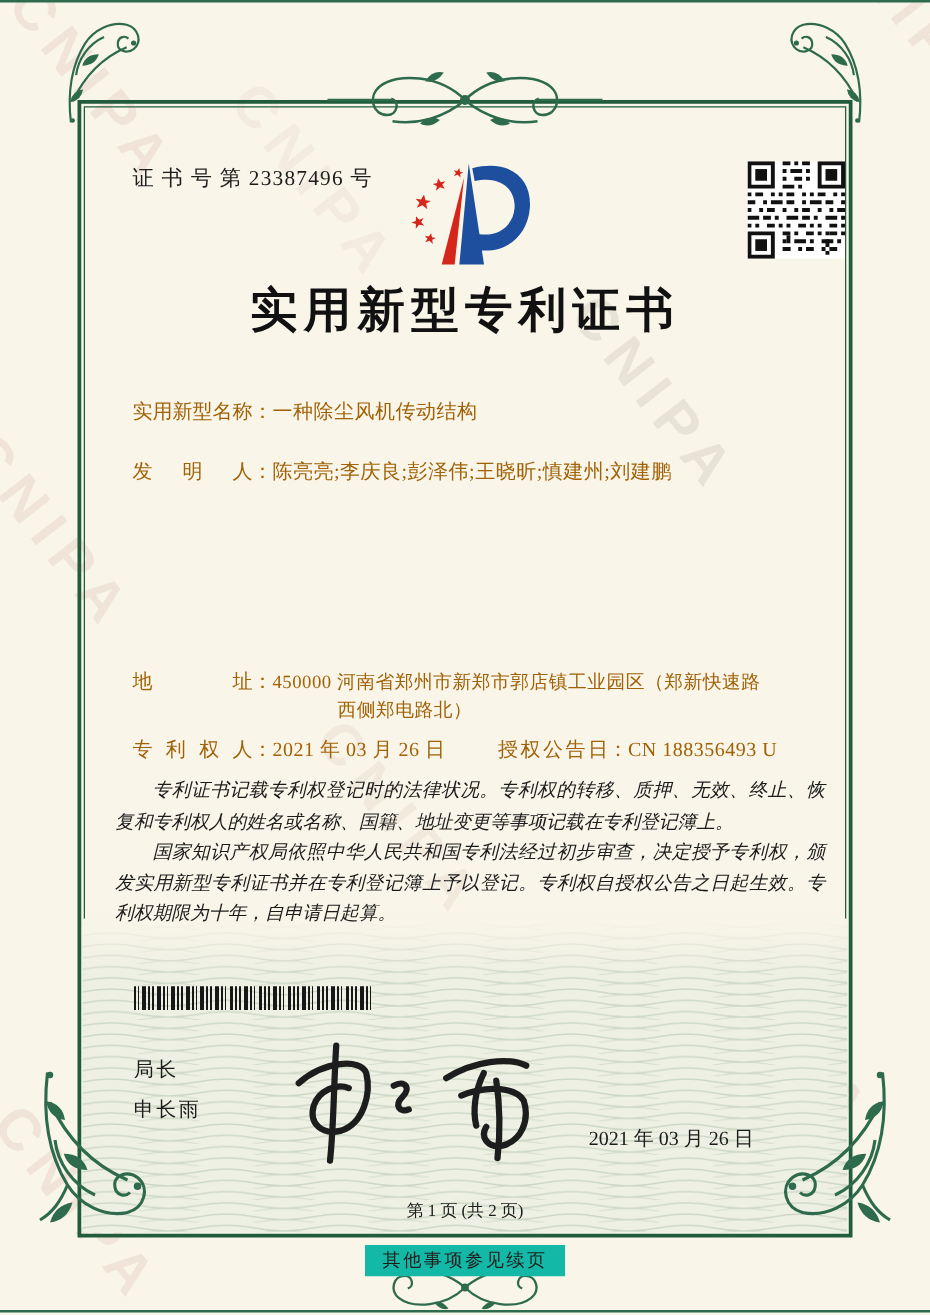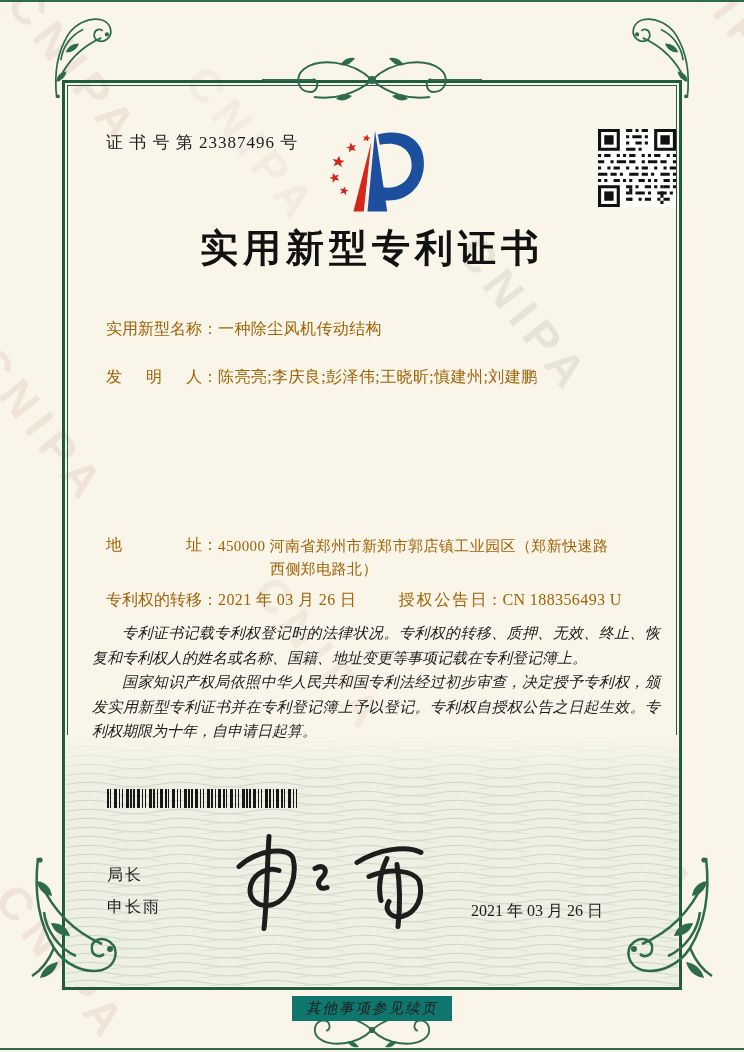--- a/index.html
+++ b/index.html
@@ -66,28 +66,28 @@
     font-size:15px; line-height:24.5px; text-align:justify; font-style:italic; color:#1b1b1b;
   }
   .paras p { text-indent:2em; }
   .barcode {
     position:absolute; left:42px; top:706px; width:192px; height:19px; z-index:2;
     background:repeating-linear-gradient(90deg,
       #171717 0 1.6px, rgba(0,0,0,0) 1.6px 3.1px,
       #171717 3.1px 4.3px, rgba(0,0,0,0) 4.3px 7px,
       #171717 7px 10px, rgba(0,0,0,0) 10px 11.6px);
   }
-  .director { position:absolute; left:42px; top:758px; z-index:2; font-size:16px; letter-spacing:2px; line-height:32px;margin-top:18px; }
+  .director { position:absolute; left:42px; top:758px; z-index:2; font-size:16px; letter-spacing:2px; line-height:32px; }
   .sign { position:absolute; left:146px; top:742px; width:224px; height:118px; z-index:2; }
   .sign svg { width:100%; height:100%; display:block; }
   .grant-date { position:absolute; left:406px; top:818px; font-size:16px; z-index:2; }
   .page-num { position:absolute; left:0; right:0; top:877px; text-align:center; font-size:13.5px; z-index:2; }
   .continuation {
     position:absolute; left:50%; top:996px; transform:translateX(-50%);
-    background:#0f766e; padding:3px 14px; font-size:14.5px; font-style:italic;
+    background:#14b8a6; padding:3px 14px; font-size:14.5px; 
     letter-spacing:2px; z-index:7; white-space:nowrap;
   }
 </style>
 </head>
 <body>
 
 <div class="page">
 
   <span class="wm" style="left:-18px; top:40px;">CNIPA</span>
   <span class="wm" style="left:160px; top:118px; color:rgba(199,150,140,0.10);">CNIPA</span>
@@ -271,21 +271,21 @@
     <div class="row r0">
       <span class="label">实用新型名称</span><span class="colon">：</span><span class="value">一种除尘风机传动结构</span>
     </div>
     <div class="row r1">
       <span class="label">发明人</span><span class="colon">：</span><span class="value">陈亮亮;李庆良;彭泽伟;王晓昕;慎建州;刘建鹏</span>
     </div>
     <div class="row r5">
       <span class="label">地址</span><span class="colon">：</span><span class="value addr-val">450000 河南省郑州市新郑市郭店镇工业园区（郑新快速路西侧郑电路北）</span>
     </div>
     <div class="row r-grant">
-      <span><span class="label">专利权的转移</span><span class="colon">：</span><span class="value">2021 年 03 月 26 日</span></span><span class="grant-pair2"><span class="label">授权公告日</span><span class="colon">：</span><span class="value">CN 188356493 U</span></span>
+      <span><span class="label">专利权人</span><span class="colon">：</span><span class="value">2021 年 03 月 26 日</span></span><span class="grant-pair2"><span class="label">授权公告日</span><span class="colon">：</span><span class="value">CN 188356493 U</span></span>
     </div>
 
     <div class="paras">
       <p>专利证书记载专利权登记时的法律状况。专利权的转移、质押、无效、终止、恢复和专利权人的姓名或名称、国籍、地址变更等事项记载在专利登记簿上。</p>
       <p>国家知识产权局依照中华人民共和国专利法经过初步审查，决定授予专利权，颁发实用新型专利证书并在专利登记簿上予以登记。专利权自授权公告之日起生效。专利权期限为十年，自申请日起算。</p>
     </div>
 
     <div class="barcode"></div>
 
     <div class="director">
@@ -302,17 +302,18 @@
           <path d="M146,36 C168,22 196,19 210,26"></path>
           <path d="M176,32 C169,46 167,62 170,74"></path>
           <path d="M158,50 C180,41 202,44 208,54 C213,70 206,86 191,90 C179,92 173,83 178,75"></path>
           <path d="M186,38 C189,58 189,82 187,100"></path>
         </g>
       </svg>
     </div>
 
     <div class="grant-date">2021 年 03 月 26 日</div>
 
+    <div class="page-num">第 1 页 (共 2 页)</div>
   </div>
 
   <div class="continuation">其他事项参见续页</div>
 
 </div>
 
 </body></html>

